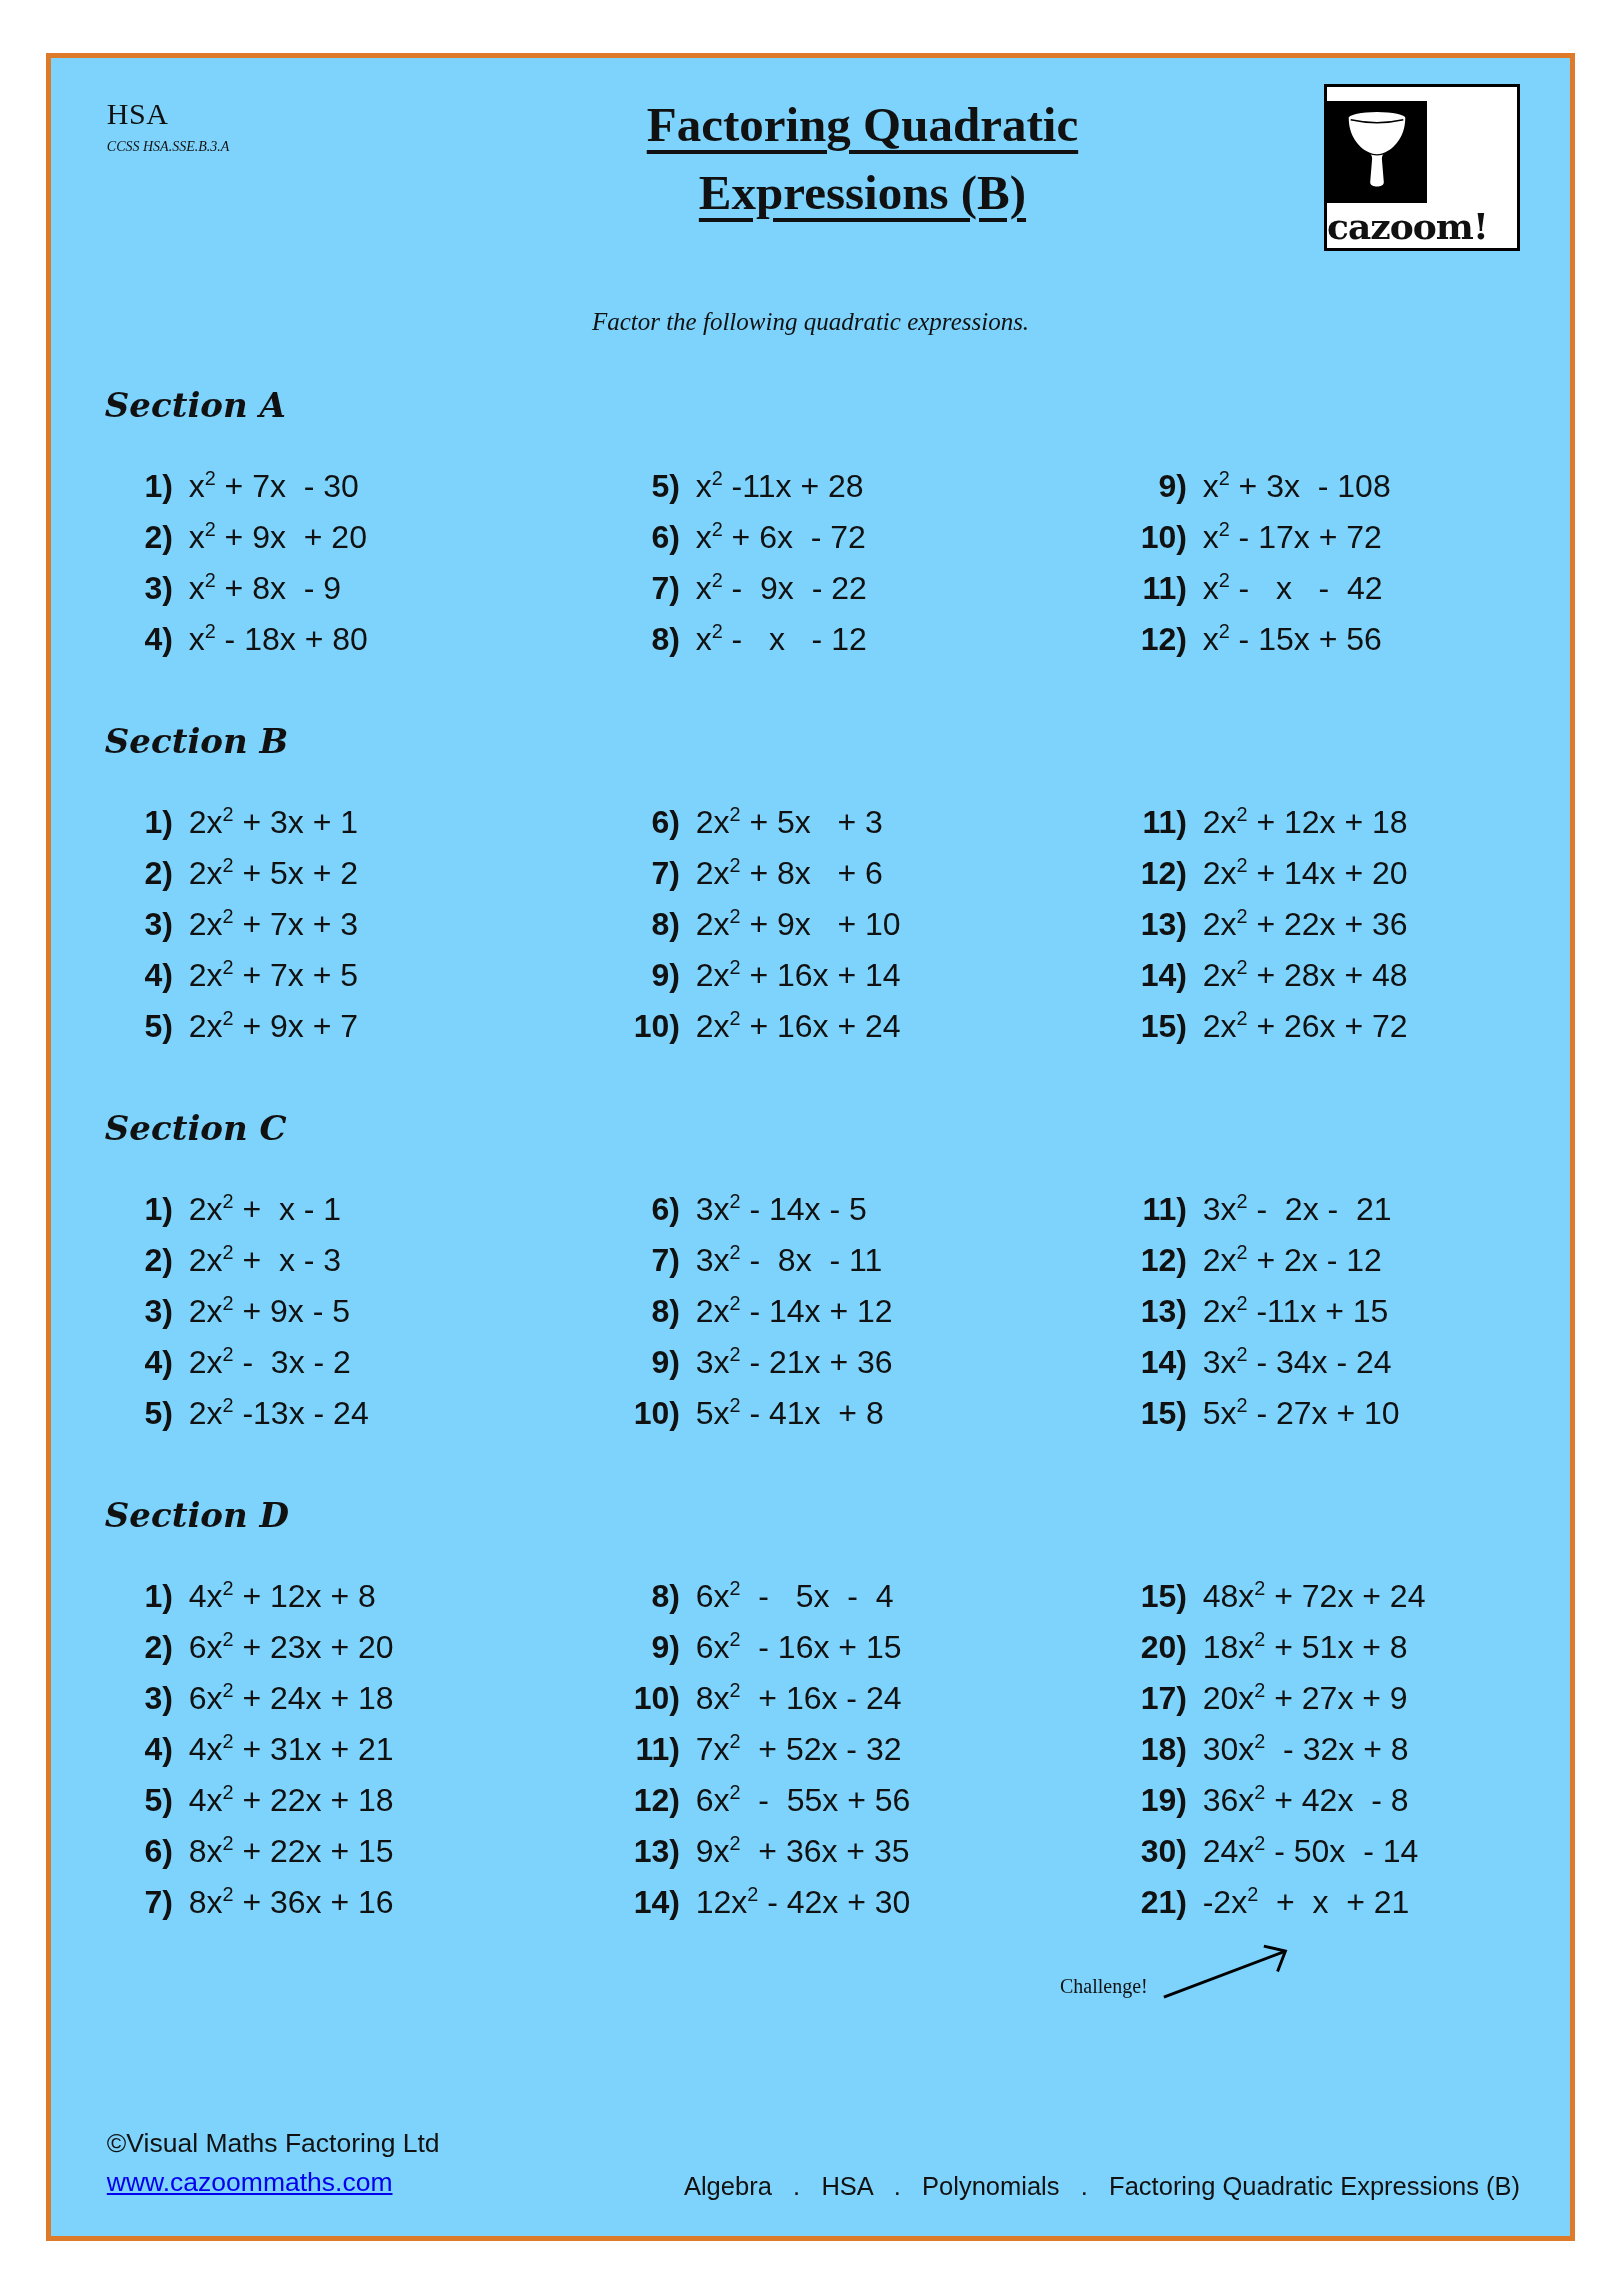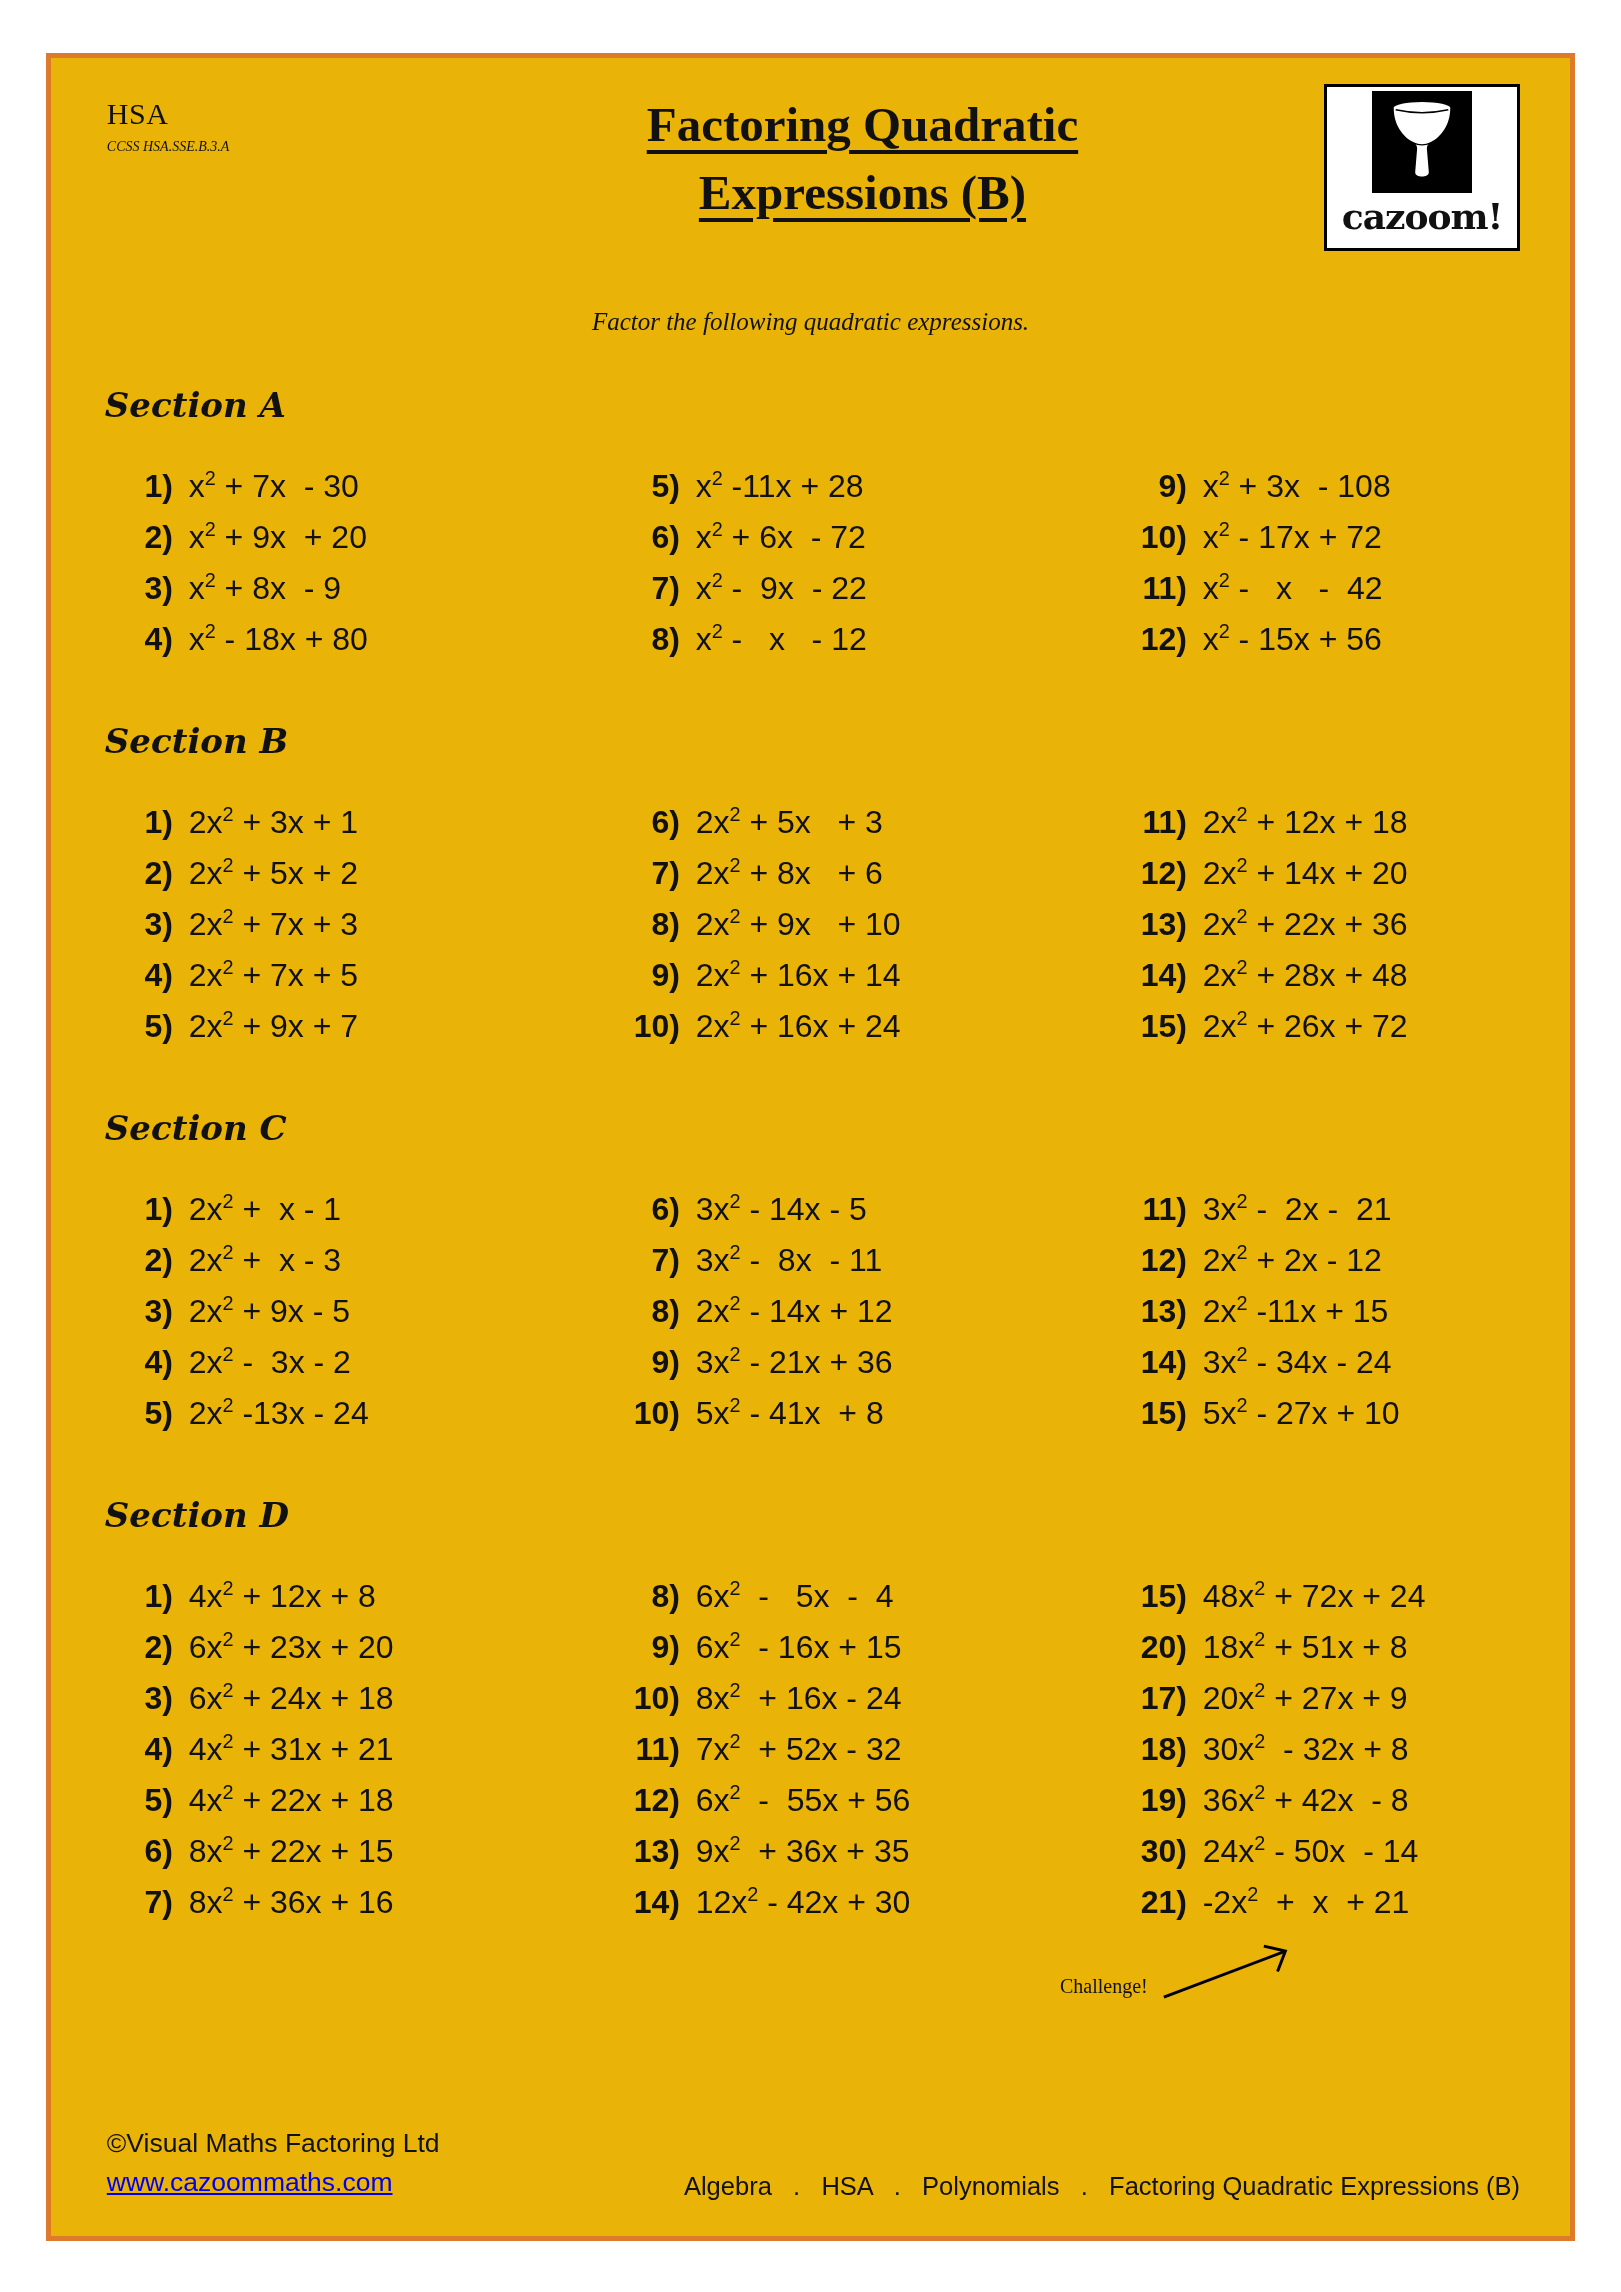--- a/index.html
+++ b/index.html
@@ -1,35 +1,35 @@
 <!DOCTYPE html>
 <html><head>
 <meta charset="utf-8">
 <style>
   html,body{margin:0;padding:0;background:#ffffff;}
   body{width:1621px;height:2293px;position:relative;font-family:"Liberation Sans",sans-serif;color:#111;}
   .sheet{
     position:absolute;left:46px;top:53px;width:1529px;height:2188px;
-    box-sizing:border-box;border:5.9px solid #DD7B2A;background:#eab308;
+    box-sizing:border-box;border:5.9px solid #DD7B2A;background:#7dd3fc;
     padding:25.5px 44px 29px 44px;display:flex;flex-direction:column;
   }
   
   .hdr{display:flex;justify-content:space-between;align-items:flex-start;}
   .hdr-left{width:294px;padding-top:13.7px;padding-left:11.8px;}
   .course{font-family:"Liberation Serif",serif;font-size:30px;letter-spacing:0.5px;}
   .standard{font-family:"Liberation Serif",serif;font-style:italic;font-size:14px;margin-top:7.8px;}
   .title-block{flex:1;text-align:center;padding-top:7.8px;}
   .title-line{
     display:inline-block;font-family:"Liberation Serif",serif;font-weight:bold;font-size:49px;
     line-height:1.38;text-decoration:underline;text-decoration-thickness:3.9px;text-underline-offset:8.8px;
   }
   .logo-box{
     width:196px;height:167px;border:3.9px solid #000;box-sizing:border-box;background:#fff;
-    display:flex;flex-direction:column;align-items:center;justify-content:flex-start;
-    padding-top:4px;margin-right:5.9px;
+    display:flex;flex-direction:column;justify-content:flex-start;
+    padding-top:14px;margin-right:5.9px;
   }
   .logo-square{width:100px;height:102px;background:#000;display:flex;align-items:center;justify-content:center;}
   .logo-word{font-family:"DejaVu Serif",serif;font-weight:bold;font-size:36px;letter-spacing:-1px;margin-top:2px;}
   
   .instruction{
     text-align:center;font-family:"Liberation Serif",serif;font-style:italic;
     font-size:25px;margin-top:57px;
   }
   
   .section{margin-top:49px;}

